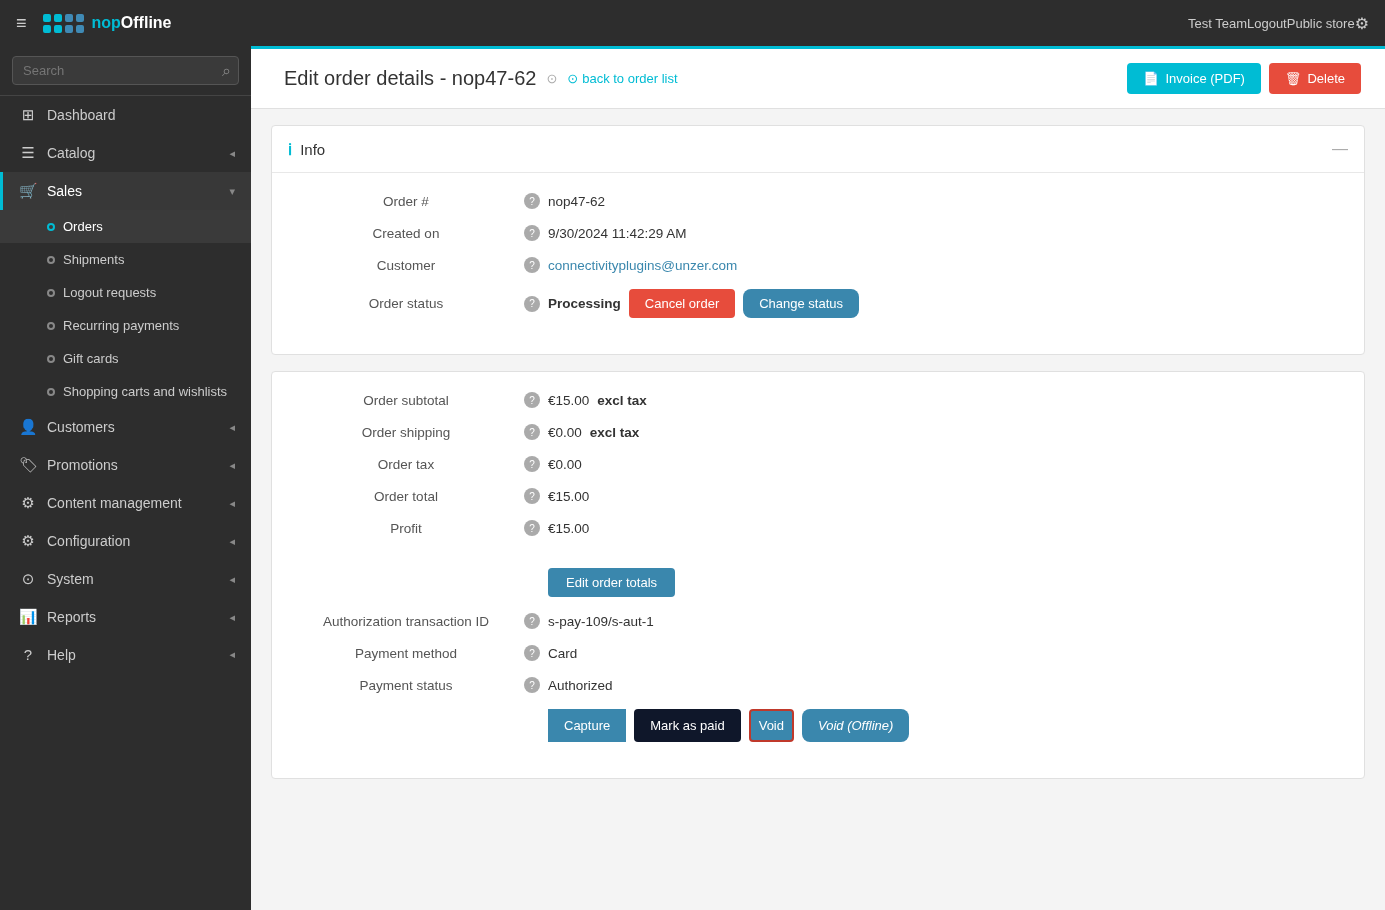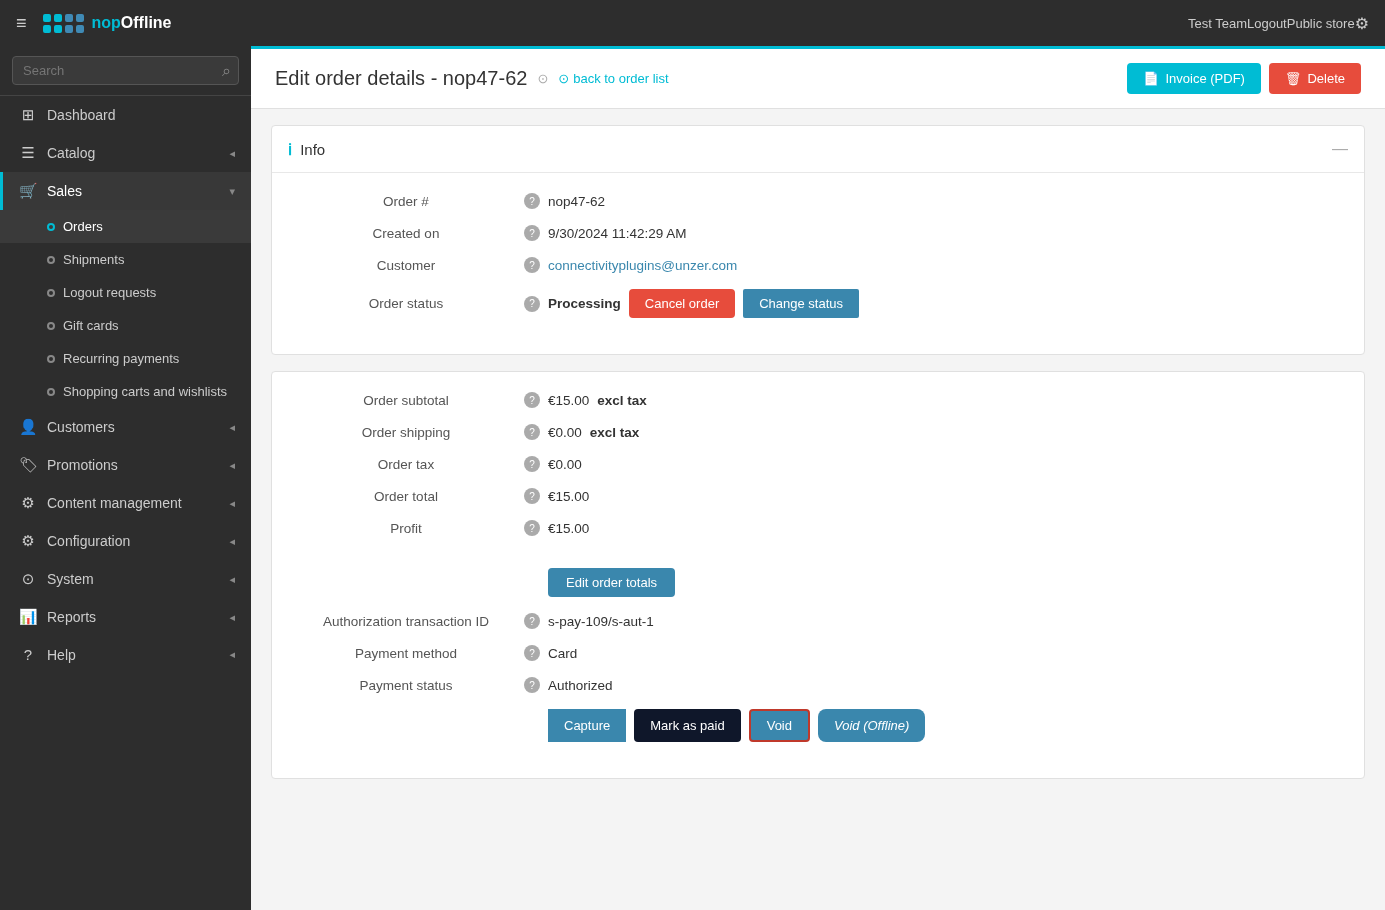--- a/index.html
+++ b/index.html
@@ -137,20 +137,21 @@
       align-items: center;
       gap: 16px;
     }
     .page-title {
       font-size: 20px;
       font-weight: 400;
       color: #333;
       display: flex;
       align-items: center;
       gap: 10px;
+      margin-left: 9px;
     }
     .back-link {
       color: #00bcd4;
       font-size: 13px;
       text-decoration: none;
       display: flex;
       align-items: center;
       gap: 4px;
     }
     .page-header-actions {
@@ -229,27 +230,27 @@
       font-size: 10px;
       display: inline-flex;
       align-items: center;
       justify-content: center;
       cursor: pointer;
       flex-shrink: 0;
     }
     .excl-tax { font-weight: 700; color: #333; }
 
     .btn-cancel { background: #e74c3c; color: #fff; padding: 7px 16px; border: none; border-radius: 4px; cursor: pointer; font-size: 13px; }
-    .btn-change { background: #3a87ad; color: #fff; padding: 7px 16px; border: none; border-radius: 2px; cursor: pointer; font-size: 13px; text-align: right; }
+    .btn-change { background: #3a87ad; color: #fff; padding: 7px 16px; border: none; border-radius: 8px; cursor: pointer; font-size: 13px; text-align: right; }
 
     .payment-buttons { display: flex; gap: 8px; flex-wrap: wrap; }
     .btn-capture { background: #3a87ad; color: #fff; padding: 7px 16px; border: none; border-radius: 0; cursor: pointer; font-size: 13px; }
     .btn-mark-paid { background: #0f172a; color: #fff; padding: 7px 16px; border: none; border-radius: 4px; cursor: pointer; font-size: 13px; }
     .btn-void {
-      background: #3a87ad; color: #fff; padding: 7px 16px; border: 2px solid #c0392b; border-radius: 4px; cursor: pointer; font-size: 13px;
+      background: #3a87ad; color: #fff; padding: 7px 8px; border: 2px solid #c0392b; border-radius: 4px; cursor: pointer; font-size: 13px;
     }
     .btn-void-offline { background: #3a87ad; color: #fff; padding: 7px 16px; border: none; border-radius: 8px; cursor: pointer; font-size: 13px; font-style: italic; }
 
     .edit-totals-btn { background: #3a87ad; color: #fff; padding: 7px 18px; border: none; border-radius: 4px; cursor: pointer; font-size: 13px; margin-top: 16px; }
 
     .blue-border-top {
       border-top: 3px solid #00bcd4;
     }
   </style>
 </head>
@@ -313,25 +314,25 @@
     <div class="nav-sub-item">
       <span class="dot"></span>
       <span>Shipments</span>
     </div>
     <div class="nav-sub-item">
       <span class="dot"></span>
       <span>Logout requests</span>
     </div>
     <div class="nav-sub-item">
       <span class="dot"></span>
-      <span>Gift cards</span>
+      <span>Recurring payments</span>
     </div>
     <div class="nav-sub-item">
       <span class="dot"></span>
-      <span>Recurring payments</span>
+      <span>Gift cards</span>
     </div>
     <div class="nav-sub-item">
       <span class="dot"></span>
       <span>Shopping carts and wishlists</span>
     </div>
 
     <div class="nav-item">
       <span class="nav-icon">👤</span>
       <span class="nav-label">Customers</span>
       <span class="nav-arrow">◂</span>

